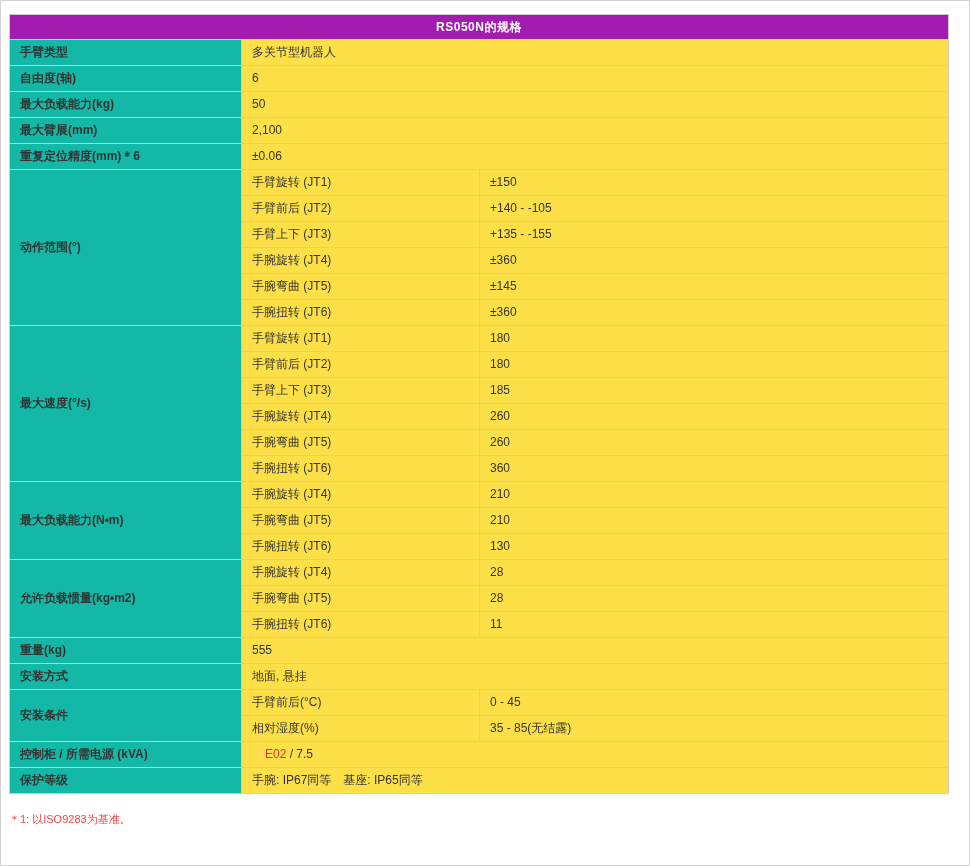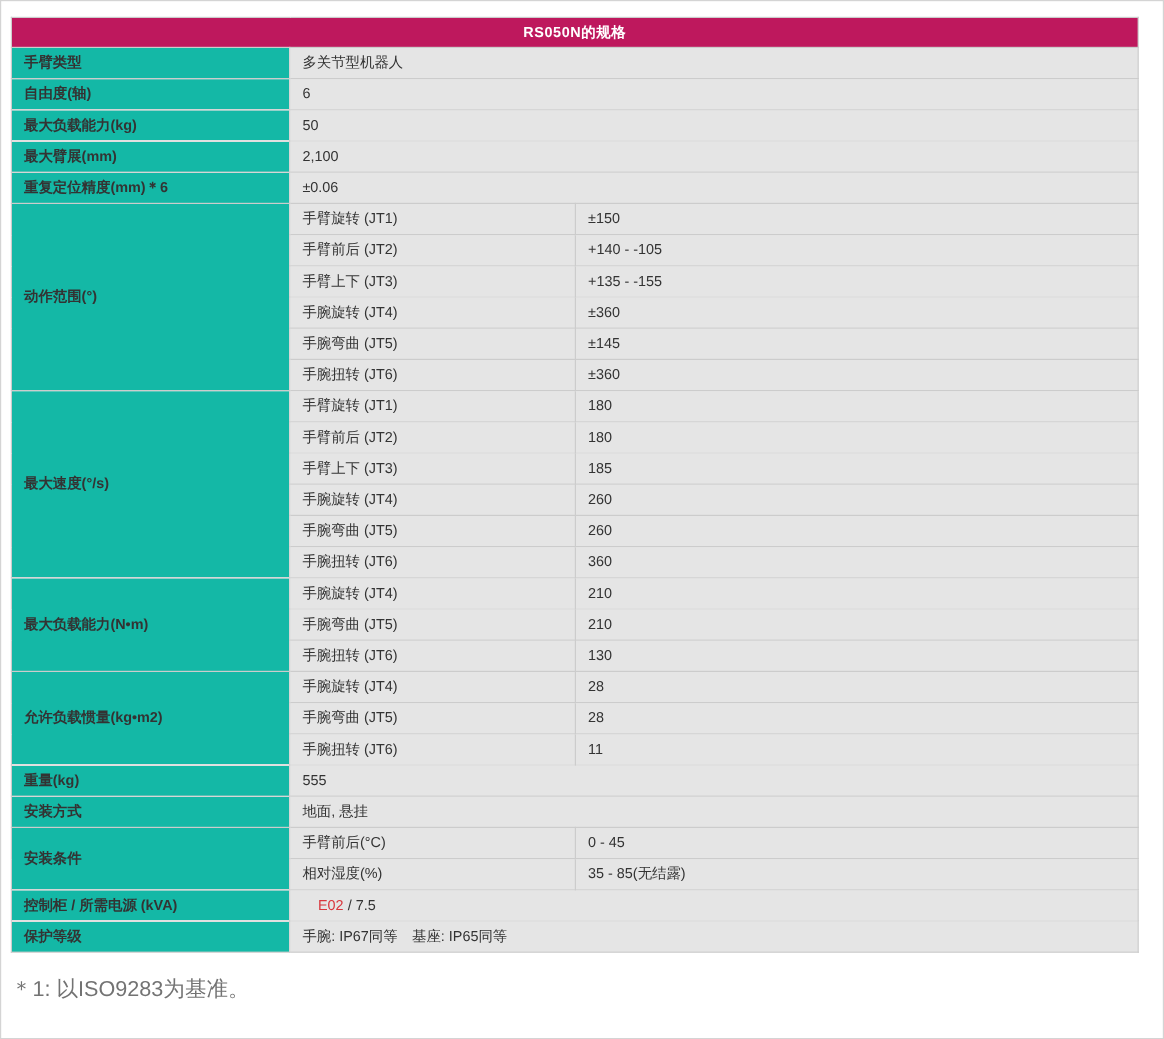--- a/index.html
+++ b/index.html
@@ -29,48 +29,48 @@
     border: 1px solid #cccccc;
     height: 26px;
     padding: 0 10px;
     text-align: left;
     vertical-align: middle;
     line-height: 1.25;
     overflow: hidden;
     white-space: nowrap;
   }
   .spec-table tr.title-row th {
-    background: #be185d;
+    background: #a21caf;
     color: #ffffff;
     text-align: center;
     font-weight: bold;
     height: 25px;
     font-size: 12px;
     letter-spacing: 0.5px;
   }
   .spec-table th.row-label {
     background: #14b8a6;
     font-weight: bold;
     color: #333333;
   }
   .spec-table td {
-    background: #e5e5e5;
+    background: #fde047;
     color: #333333;
     font-weight: normal;
   }
   a.red-link {
     color: #d9363c;
     text-decoration: none;
     cursor: pointer;
     margin-left: 13px;
   }
   .footnote {
     margin: 18px 0 0 8px;
-    font-size: 18px;
-    color: #737373;
+    font-size: 11px;
+    color: #ef4444;
   }
 </style>
 </head>
 <body>
 
 <div class="page-frame">
 
   <table class="spec-table">
     <colgroup>
         <col class="c1">

